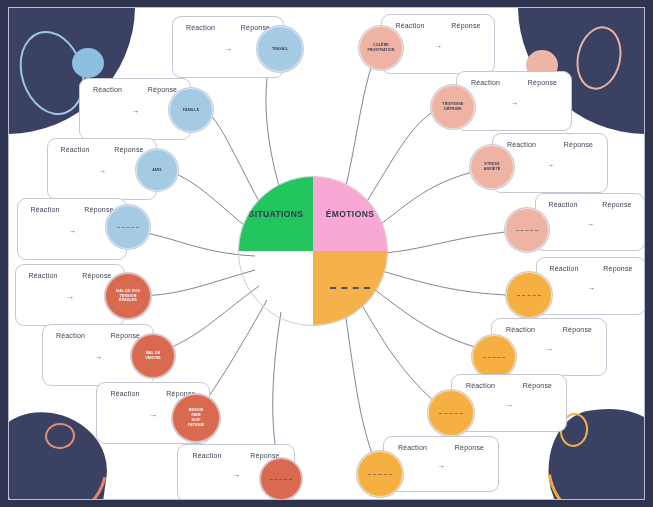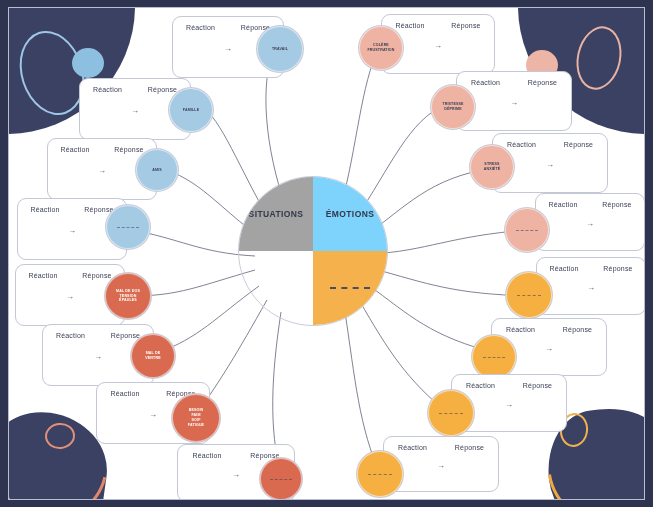--- a/index.html
+++ b/index.html
@@ -139,22 +139,22 @@
   #wheel {
     position: absolute;
     left: 229px; top: 168px;
     width: 150px; height: 150px;
     border-radius: 50%;
     overflow: hidden;
     border: 1.5px solid #c9ccd8;
   }
   .quad { position: absolute; width: 50%; height: 50%; display: flex;
           align-items: center; justify-content: center; }
-  .q-tl { left: 0; top: 0; background: #a3a3a3; }
-  .q-tr { right: 0; top: 0; background: #7dd3fc; }
+  .q-tl { left: 0; top: 0; background: #22c55e; }
+  .q-tr { right: 0; top: 0; background: #f9a8d4; }
   .q-bl { left: 0; bottom: 0; background: #d2674f; }
   .q-br { right: 0; bottom: 0; background: #f5b14b; }
   .quad span {
     font-size: 8.5px; font-weight: bold; letter-spacing: .4px;
     color: #33384d; text-align: center; line-height: 1.25;
     text-transform: uppercase;
   }
   .q-bl span { color: #33384d; }
   .dashline {
     display: inline-block; width: 40px; height: 0;

